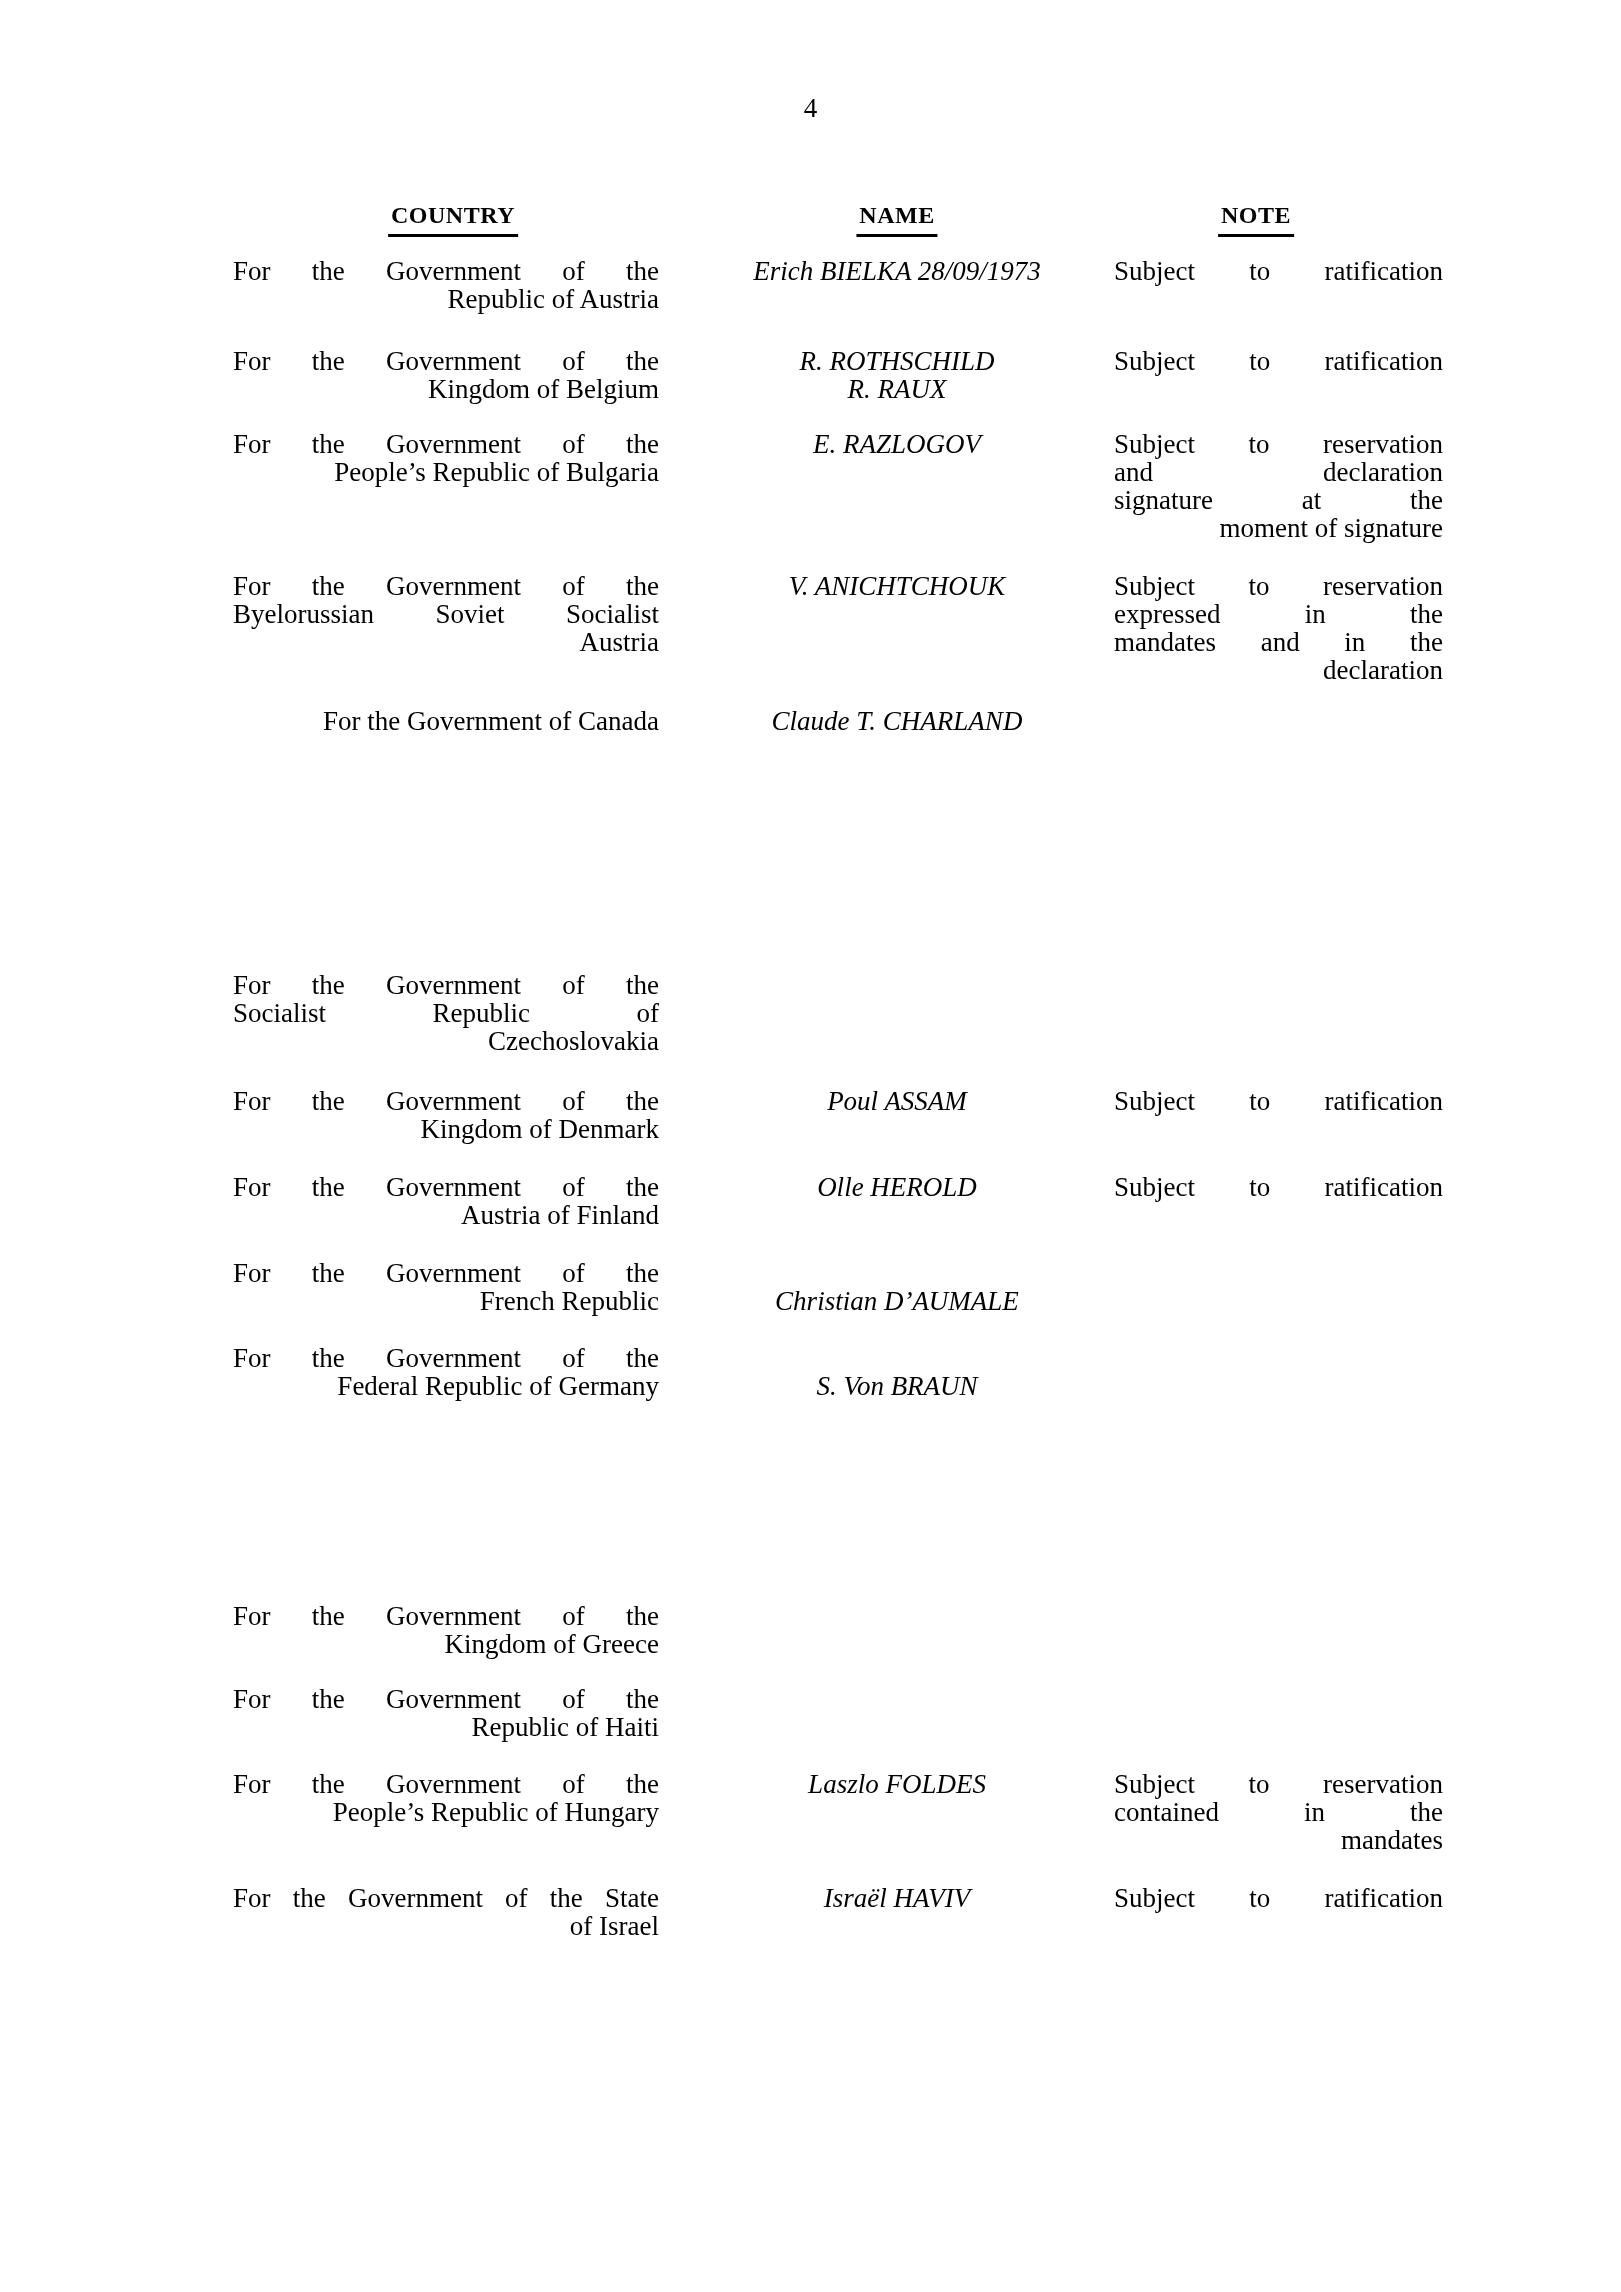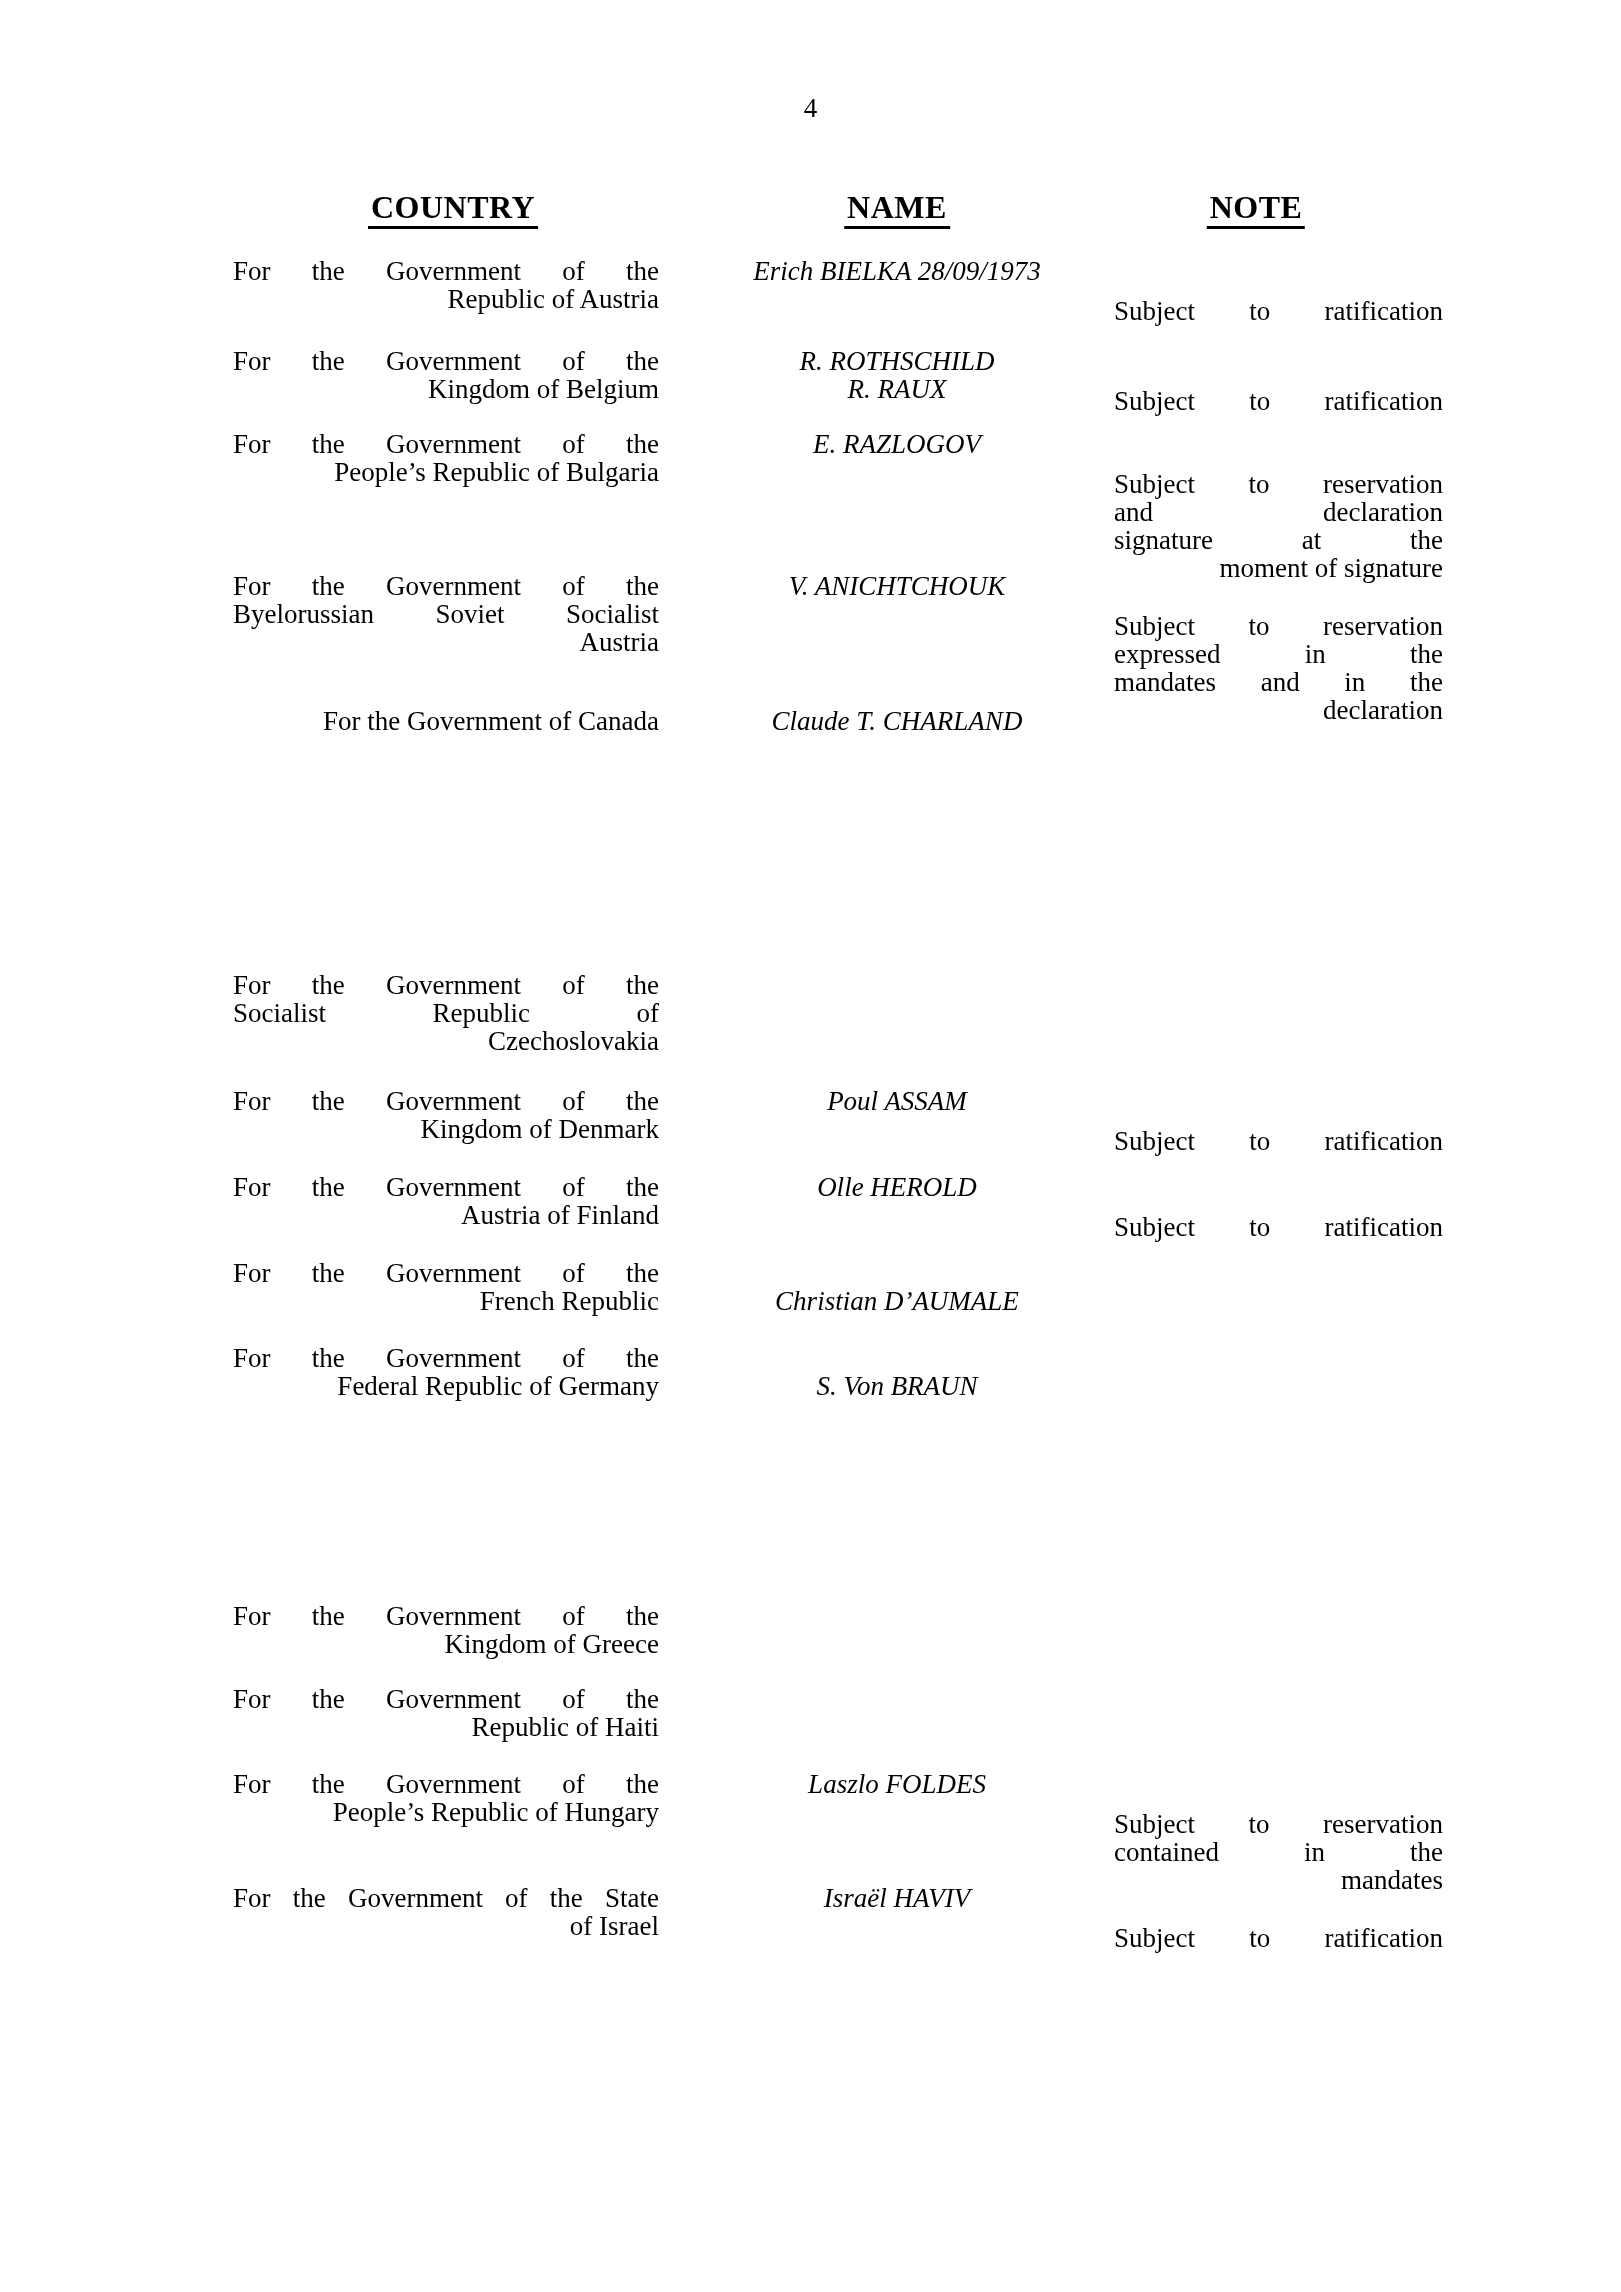--- a/index.html
+++ b/index.html
@@ -3,30 +3,30 @@
 <meta charset="utf-8">
 <style>
   html,body{margin:0;padding:0;background:#ffffff;}
   .page{
     position:relative;width:1621px;height:2293px;background:#ffffff;color:#000000;
     font-family:"Liberation Serif","DejaVu Serif",serif;
     font-size:27px;line-height:28px;overflow:hidden;
   }
   .page-number{position:absolute;top:94px;left:0;width:1621px;text-align:center;}
   .hdr{
-    position:absolute;top:8px;transform:translateX(-50%);
-    font-weight:bold;font-size:32px;letter-spacing:0.5px;
+    position:absolute;top:16px;transform:translateX(-50%);
+    font-weight:bold;font-size:24px;letter-spacing:0.5px;
     border-bottom:3.9px solid #000;padding:0 2.9px 4.9px 2.9px;white-space:nowrap;
   }
   .headers{position:absolute;top:185px;left:0;width:1621px;height:39px;}
   .row{position:absolute;left:233px;width:1210px;}
   .col{position:absolute;top:0;}
   .col.country{left:0;width:426px;}
   .col.name{left:463px;width:402px;text-align:center;}
-  .col.note{left:881px;width:329px;margin-top:40px;}
+  .col.note{left:881px;width:329px;}
   .line{height:28px;}
   .jl{text-align:justify;text-align-last:justify;}
   .ll{text-align:right;}
   .nl{text-align:center;font-style:italic;}
 </style>
 </head>
 <body>
 
 <div class="page">
   <div class="page-number">4</div>

